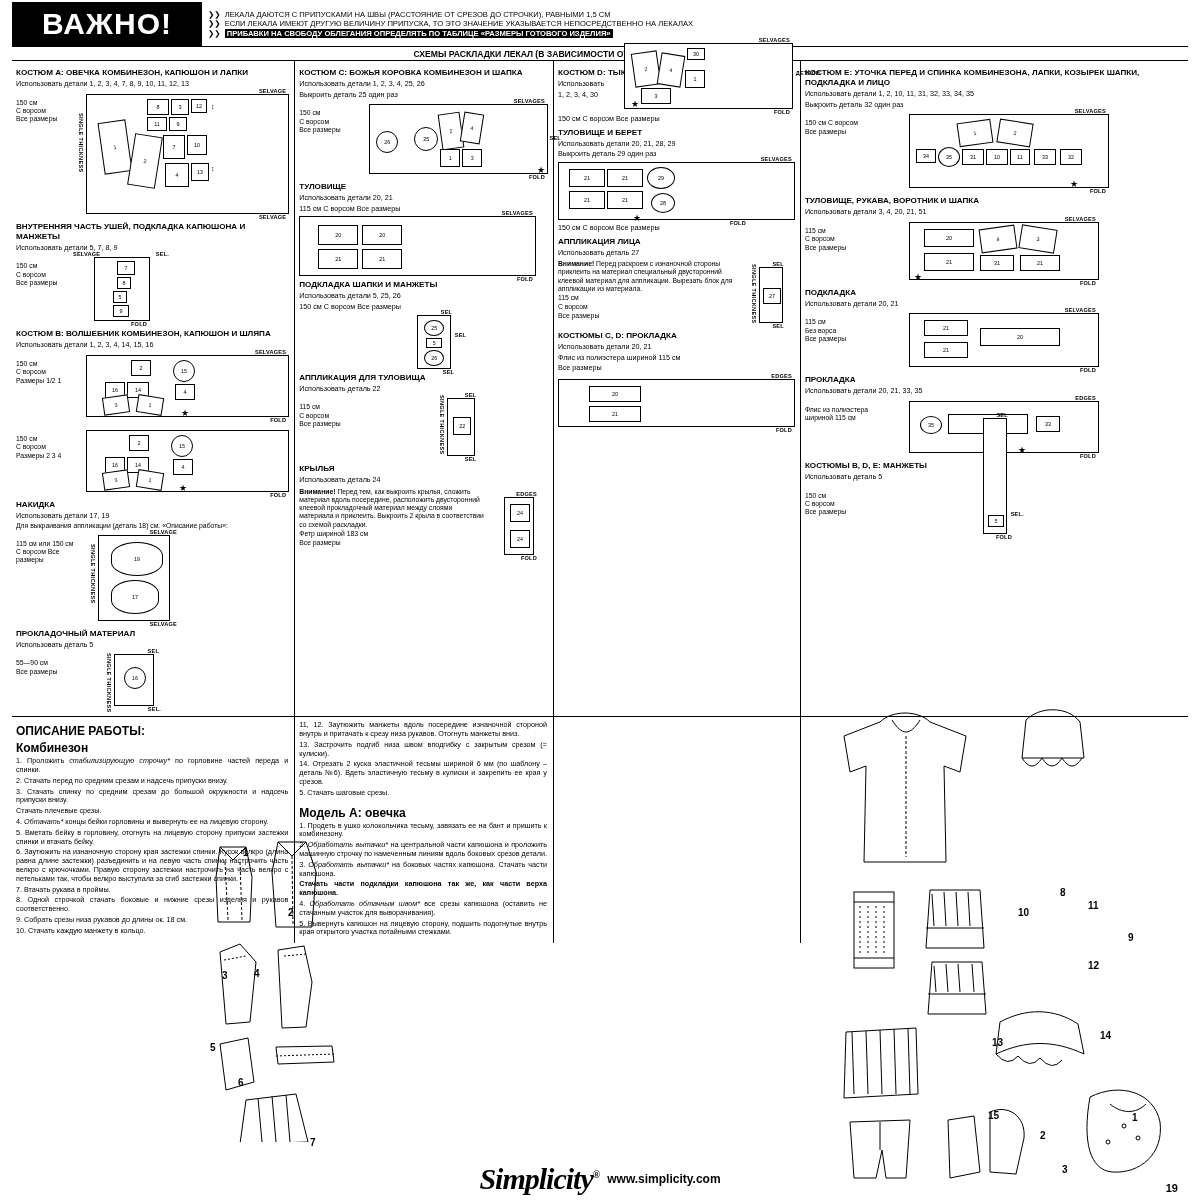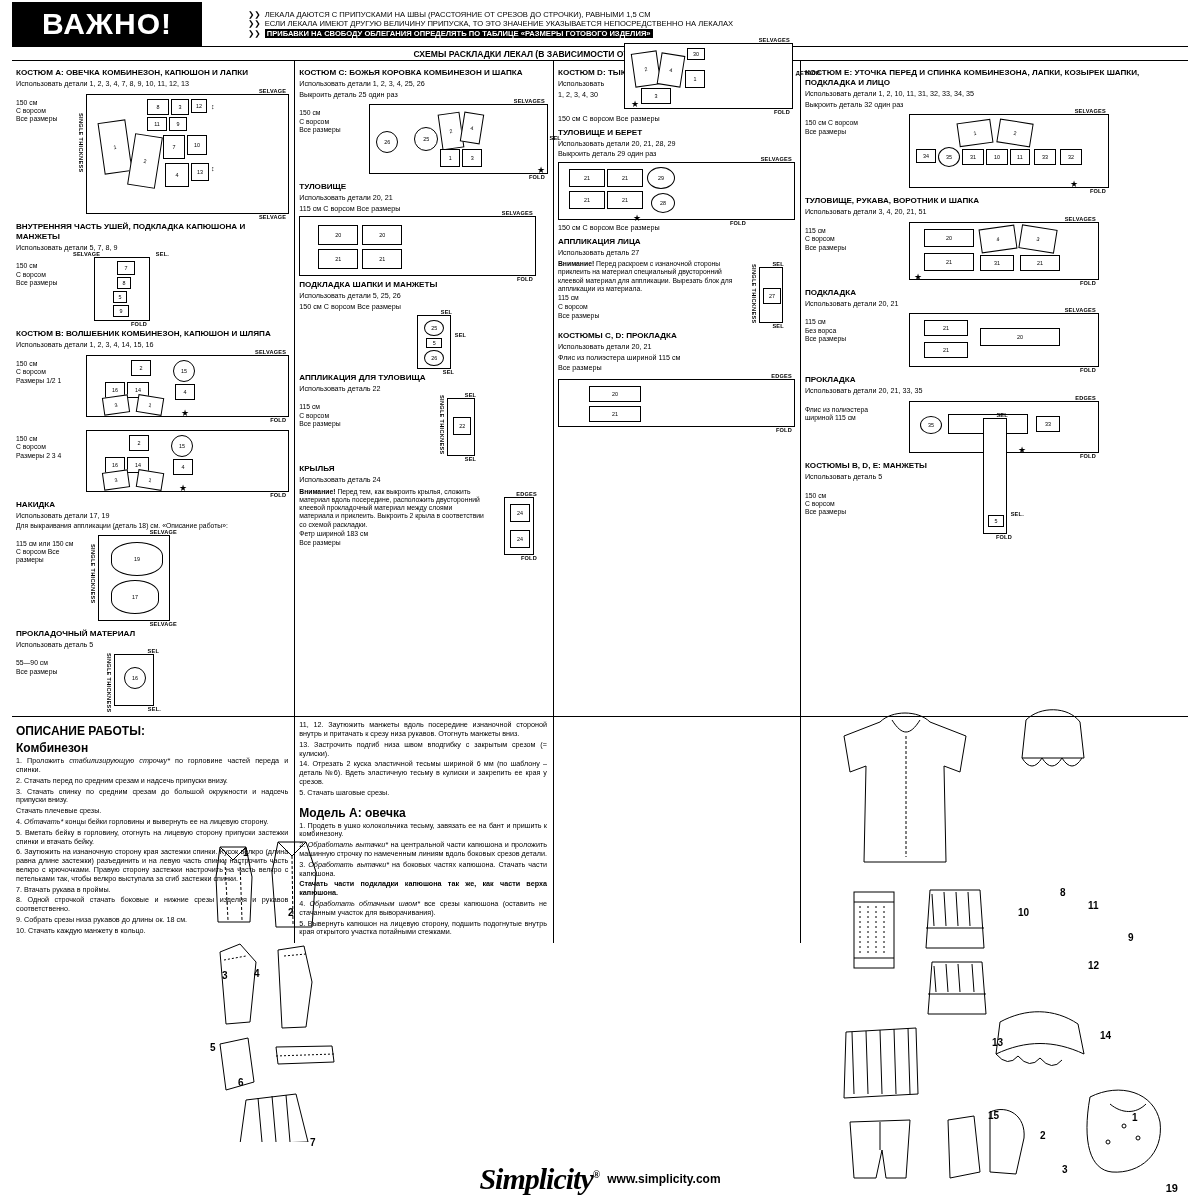--- a/index.html
+++ b/index.html
@@ -24,21 +24,20 @@
   }
 
   
   .banner {
     position: relative;
     height: 44px;
     margin: 2px 12px 0 12px;
     border-bottom: 1px solid #000;
     display: flex;
     align-items: stretch;
-    gap: 40px;
   }
   .banner-left {
     width: 190px;
     background: #000;
     color: #fff;
     display: flex;
     align-items: center;
     justify-content: center;
   }
   .banner-left .vaz {

